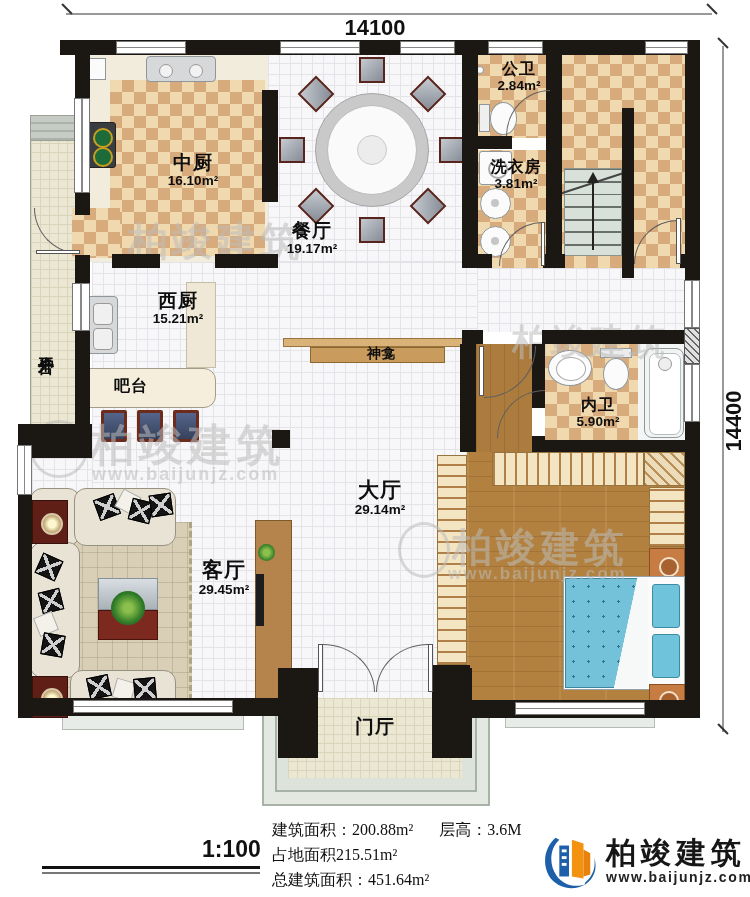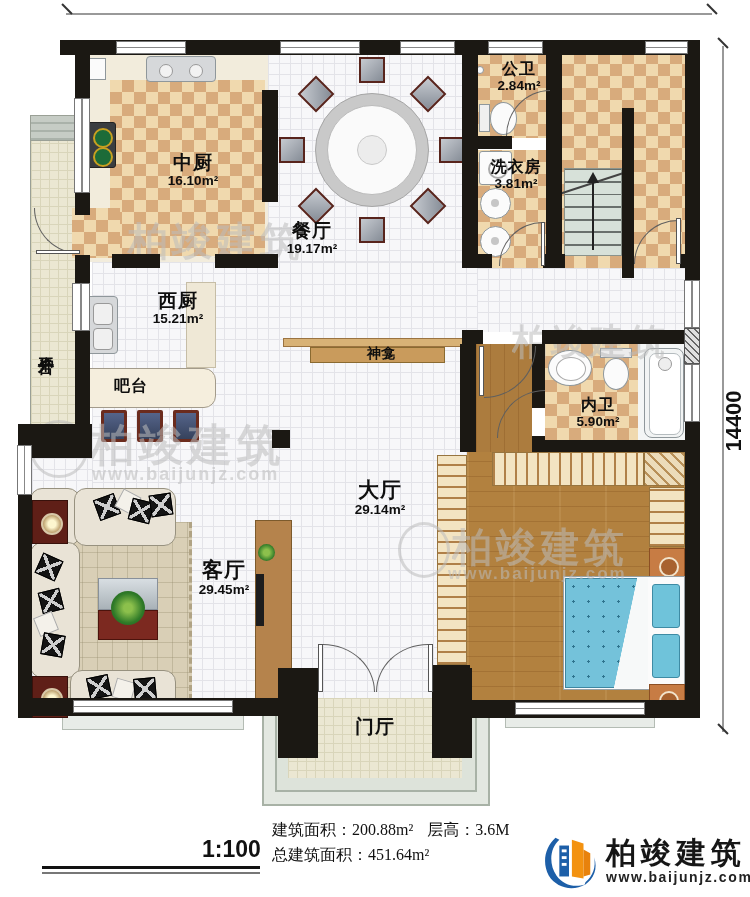--- a/index.html
+++ b/index.html
@@ -325,30 +325,32 @@
   <div class="wm" style="left:90px;top:416px;font-size:44px;letter-spacing:5px">柏竣建筑</div>
   <div class="wm" style="left:92px;top:464px;font-size:18px;letter-spacing:2px">www.baijunjz.com</div>
   <div class="wm" style="left:512px;top:318px;font-size:36px;letter-spacing:3px;max-width:230px;overflow:hidden">柏竣建筑</div>
   <div class="wm" style="left:398px;top:522px;width:46px;height:50px;border:3px solid rgba(187,187,187,.55);border-radius:50%;z-index:18"></div>
   <div class="wm" style="left:452px;top:520px;font-size:40px;letter-spacing:4px;max-width:230px;overflow:hidden">柏竣建筑</div>
   <div class="wm" style="left:448px;top:564px;font-size:17px;letter-spacing:2px">www.baijunjz.com</div>
 
   <div class="abs dimline" style="left:66px;top:13px;width:646px;height:2px"></div>
   <div class="abs tick" style="left:60px;top:8px"></div>
   <div class="abs tick" style="left:705px;top:8px"></div>
+  <div class="dimtxt" style="left:322px;top:15px;width:106px">14100</div>
   <div class="abs dimline" style="left:722px;top:46px;width:2px;height:686px"></div>
   <div class="abs tick" style="left:716px;top:42px"></div>
   <div class="abs tick" style="left:716px;top:728px"></div>
   <div class="dimtxt" style="left:702px;top:408px;width:64px;transform:rotate(-90deg)">14400</div>
 
   <div class="ft-scale">1:100</div>
   <div class="abs" style="left:42px;top:866px;width:218px;height:3px;background:#111;z-index:40"></div>
   <div class="abs" style="left:42px;top:872px;width:218px;height:2px;background:#777;z-index:40"></div>
   <div class="ft-stats">
-    <div><span>建筑面积：200.88m²</span><span style="margin-left:14px">层高：3.6M</span></div>
+    <div><span>建筑面积：200.88m²</span><span style="margin-left:26px">层高：3.6M</span></div>
+    <div><span>占地面积215.51m²</span></div>
     <div><span>总建筑面积：451.64m²</span></div>
   </div>
   <div class="ft-logo">
     <svg width="58" height="58" viewBox="0 0 60 60">
       <path d="M16 6 C5 16 2 32 9 45 C17 58 34 62 47 54 C36 58 24 55 17 45 C9 33 10 17 20 8 Z" fill="#1d5fa8"></path>
       <path d="M47 52 C55 45 58 36 56 26 C60 38 56 48 46 55 Z" fill="#1d5fa8"></path>
       <rect x="20" y="14" width="10" height="32" fill="#1d5fa8"></rect>
       <rect x="22.5" y="18" width="5" height="3" fill="#fff"></rect>
       <rect x="22.5" y="25" width="5" height="3" fill="#fff"></rect>
       <rect x="22.5" y="32" width="5" height="3" fill="#fff"></rect>

